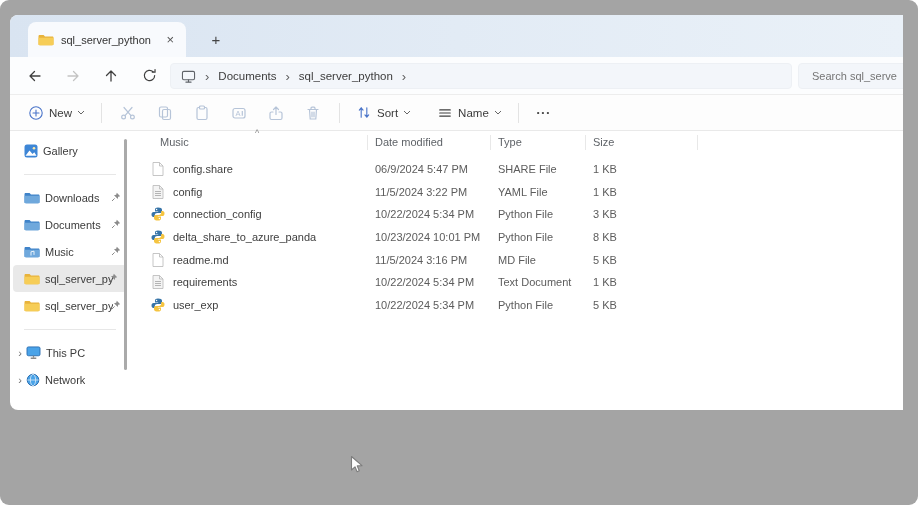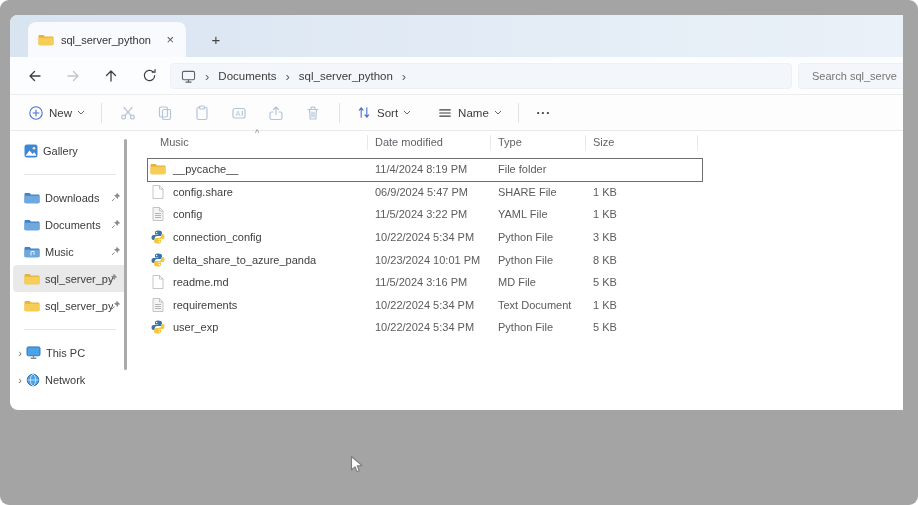--- a/index.html
+++ b/index.html
@@ -360,32 +360,20 @@
         <span class="col" style="left:238px;">Date modified</span>
         <span class="col" style="left:361px;">Type</span>
         <span class="col" style="left:456px;">Size</span>
         <span class="col-div" style="left:230px;"></span>
         <span class="col-div" style="left:353px;"></span>
         <span class="col-div" style="left:448px;"></span>
         <span class="col-div" style="left:560px;"></span>
       </div>
 
       <div class="rows">
-        <div class="frow focused">
-          <span class="fcell fc-icon">
-            <svg width="16" height="12" viewBox="0 0 16 12">
-                <path d="M0.5 2.2 C0.5 1.4 1 1 1.7 1 H5.6 L7 2.4 H14.3 C15 2.4 15.5 2.9 15.5 3.6 V10 C15.5 10.8 15 11.2 14.3 11.2 H1.7 C1 11.2 0.5 10.8 0.5 10 Z" fill="#e8b33c"></path>
-                <path d="M0.5 3.8 H15.5 V10 C15.5 10.8 15 11.2 14.3 11.2 H1.7 C1 11.2 0.5 10.8 0.5 10 Z" fill="#f6cd57"></path>
-              </svg>
-          </span>
-          <span class="fcell fc-name">__pycache__</span>
-          <span class="fcell fc-date">11/4/2024 8:19 PM</span>
-          <span class="fcell fc-type">File folder</span>
-          <span class="fcell fc-size"></span>
-        </div>
         <div class="frow">
           <span class="fcell fc-icon">
             <svg width="12" height="14" viewBox="0 0 12 14">
                 <path d="M1 0.5 H7.5 L11 4 V13.5 H1 Z" fill="#fff" stroke="#b8b8b8" stroke-width="0.8"></path>
                 <path d="M7.5 0.5 V4 H11" fill="none" stroke="#b8b8b8" stroke-width="0.8"></path>
               </svg>
           </span>
           <span class="fcell fc-name">config.share</span>
           <span class="fcell fc-date">06/9/2024 5:47 PM</span>
           <span class="fcell fc-type">SHARE File</span>

